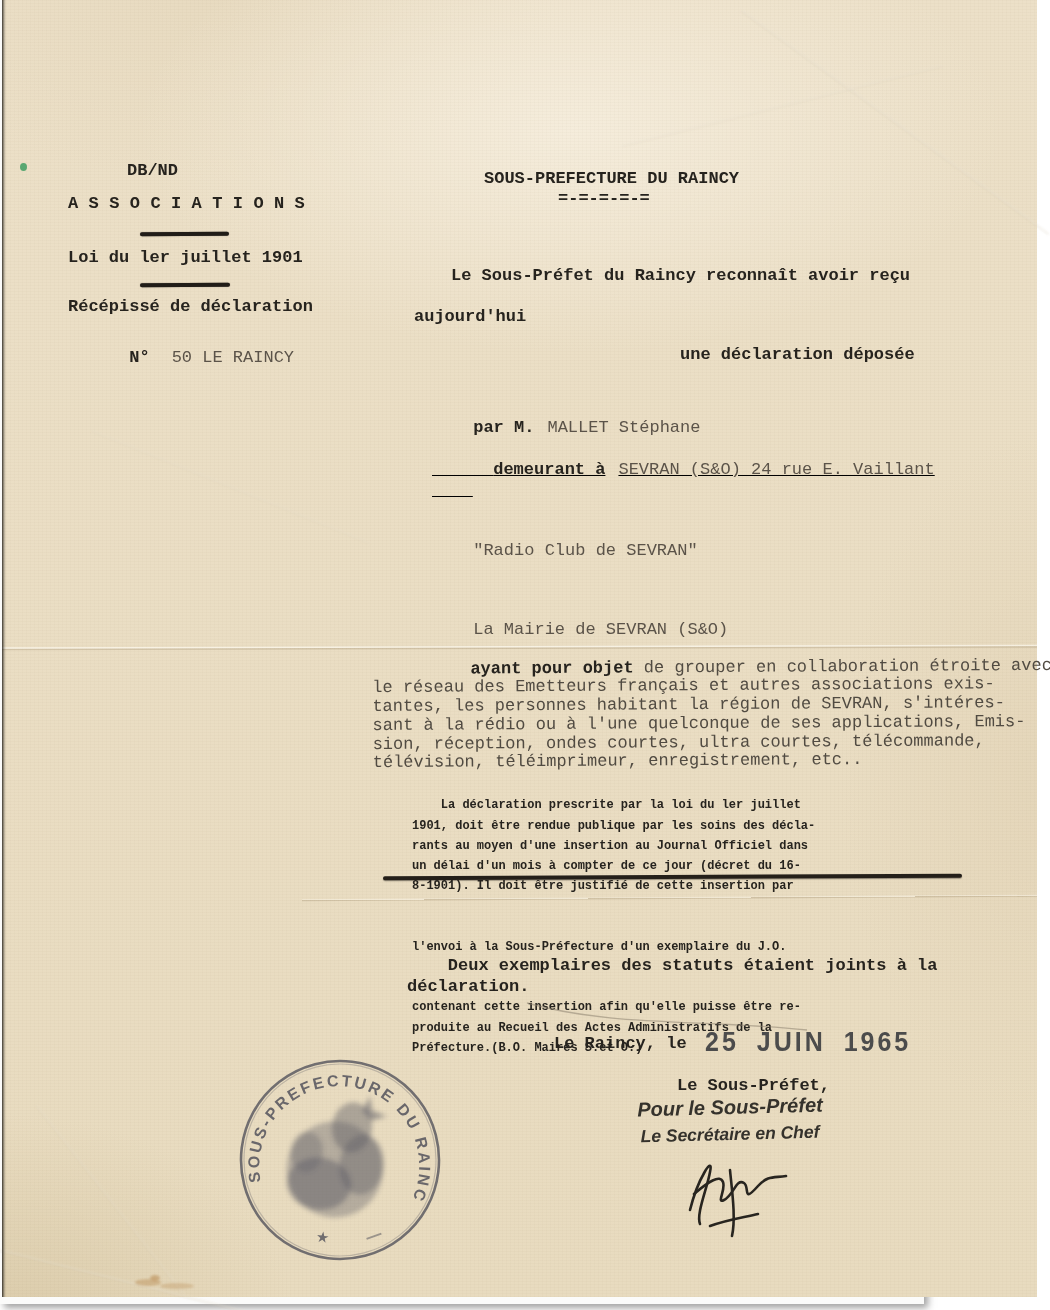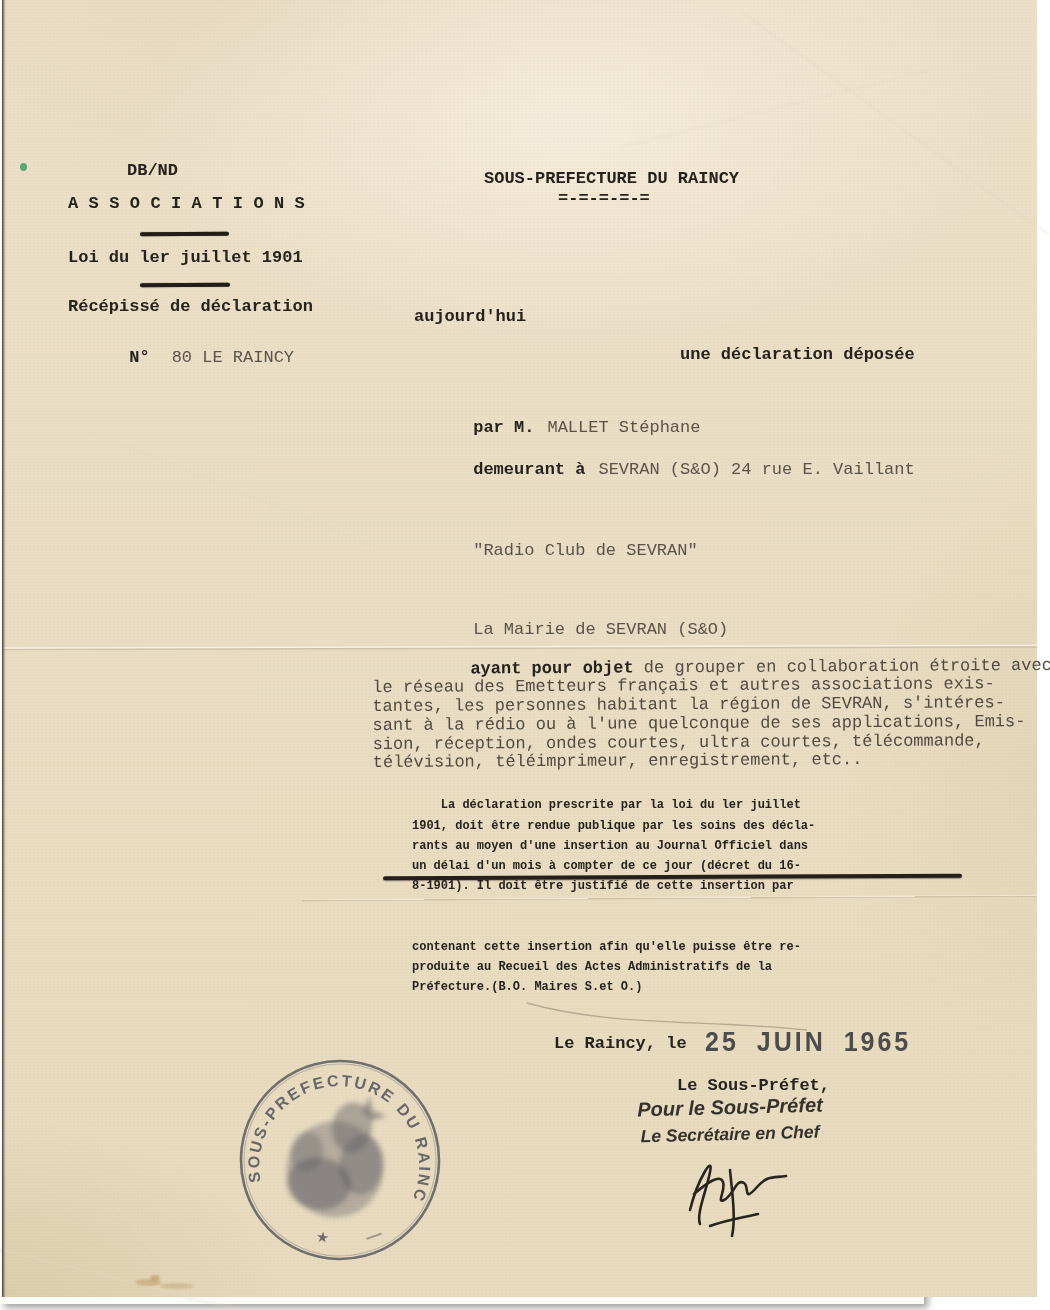--- a/index.html
+++ b/index.html
@@ -82,33 +82,34 @@
 
     <div class="green-dot"></div>
 
     <div class="abs t dark" style="left:125px;top:160px;">DB/ND</div>
     <div class="abs t dark" style="left:66px;top:193px;letter-spacing:10.4px;">ASSOCIATIONS</div>
     <div class="rule" style="left:138px;top:232px;width:89px;"></div>
     <div class="abs t dark" style="left:66px;top:247px;text-align:center;">Loi du ler juillet 1901</div>
     <div class="rule" style="left:138px;top:283px;width:90px;"></div>
     <div class="abs t dark" style="left:66px;top:296px;">Récépissé de déclaration</div>
     <div class="abs t" style="left:66px;top:326px;">
-      <span class="dark">N°</span><span class="light" style="margin-left:22px;">80 LE RAINCY</span>
+      <span class="dark">N°</span><span class="light" style="margin-left:22px;">50 LE RAINCY</span>
     </div>
 
     <div class="abs t dark" style="left:482px;top:168px;">SOUS-PREFECTURE DU RAINCY</div>
     <div class="abs t dark" style="left:556px;top:188px;">=-=-=-=-=</div>
 
+    <div class="abs t dark" style="left:449px;top:265px;">Le Sous-Préfet du Raincy reconnaît avoir reçu</div>
     <div class="abs t dark" style="left:412px;top:306px;">aujourd'hui</div>
     <div class="abs t dark" style="left:678px;top:344px;">une déclaration déposée</div>
 
     <div class="abs t" style="left:410px;top:396px;">
       <span class="dark">par M.</span><span class="light" style="margin-left:13px;">MALLET Stéphane</span>
     </div>
-    <div class="abs t" style="left:410px;top:438px;">
+    <div class="abs t" style="left:430px;top:438px;text-decoration:underline;">
       <span class="dark">demeurant à</span><span class="light" style="margin-left:13px;">SEVRAN (S&amp;O) 24 rue E. Vaillant</span>
     </div>
     <div class="abs t" style="left:410px;top:475px;line-height:21.5px;">
       <br>
       <span class="light">"Radio Club de SEVRAN"</span>
     </div>
     <div class="abs t" style="left:410px;top:554px;line-height:21.5px;">
       <br>
       <span class="light">La Mairie de SEVRAN (S&amp;O)</span>
     </div>
@@ -121,26 +122,29 @@
 sion, réception, ondes courtes, ultra courtes, télécommande,
 télévision, téléimprimeur, enregistrement, etc..</span>
     </div>
 
     <div class="abs decl dark" style="left:410px;top:755px;">
       <div>    La déclaration prescrite par la loi du ler juillet
 1901, doit être rendue publique par les soins des décla-
 rants au moyen d'une insertion au Journal Officiel dans
 un délai d'un mois à compter de ce jour (décret du 16-
 8-1901). Il doit être justifié de cette insertion par</div>
+      <div><span>l'</span><span>envoi à la Sous-Préfecture d'un exemplaire du J.O.</span></div>
       <div>contenant cette insertion afin qu'elle puisse être re-
 produite au Recueil des Actes Administratifs de la
 Préfecture.(B.O. Maires S.et O.)</div>
     </div>
     <div class="heavy-underline"></div>
 
+    <div class="abs t dark" style="left:405px;top:956px;line-height:20.6px;">    Deux exemplaires des statuts étaient joints à la
+déclaration.</div>
 
     <svg class="pencil-wrap" viewBox="0 0 320 45">
       <path d="M 25,10 C 110,34 200,26 305,37" fill="none" stroke="#8d8270" stroke-width="1.3" opacity=".55"></path>
     </svg>
 
     <div class="abs t dark" style="left:552px;top:1033px;">Le Raincy, le</div>
     <div class="abs date-stamp" style="left:703px;top:1027px;">25 JUIN 1965</div>
 
     <div class="abs t dark" style="left:655px;top:1075px;margin-left:20px;">Le Sous-Préfet,</div>
     <div class="abs it-stamp" style="left:628px;top:1096px;width:200px;font-size:20px;transform:rotate(-1.5deg);">Pour le Sous-Préfet</div>

